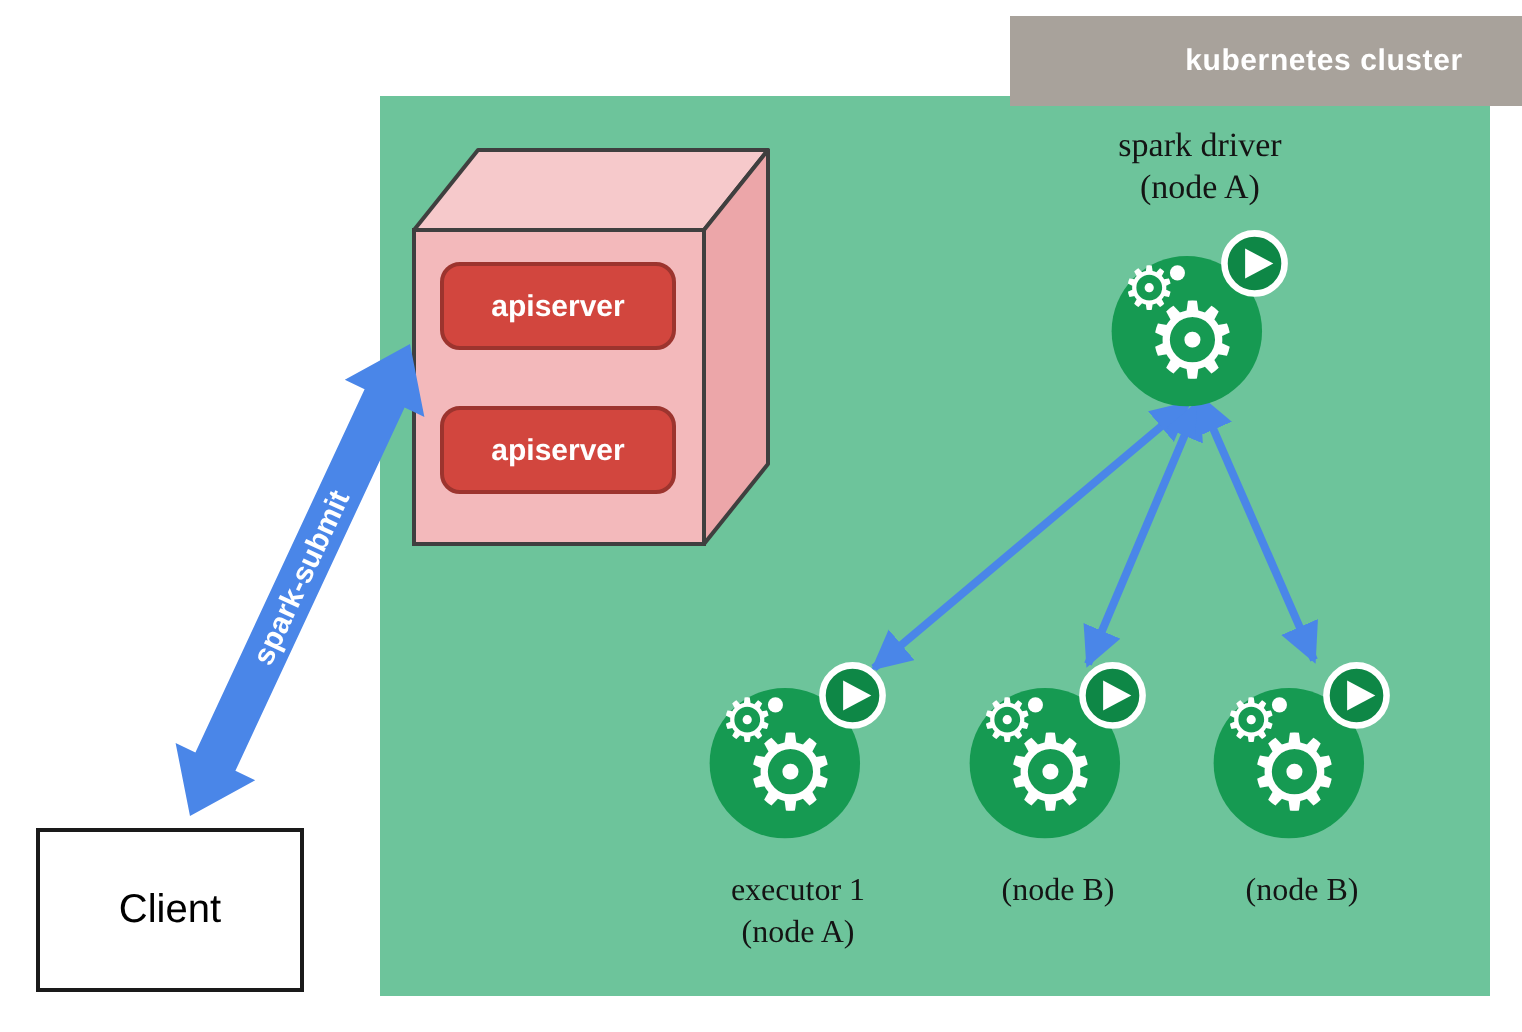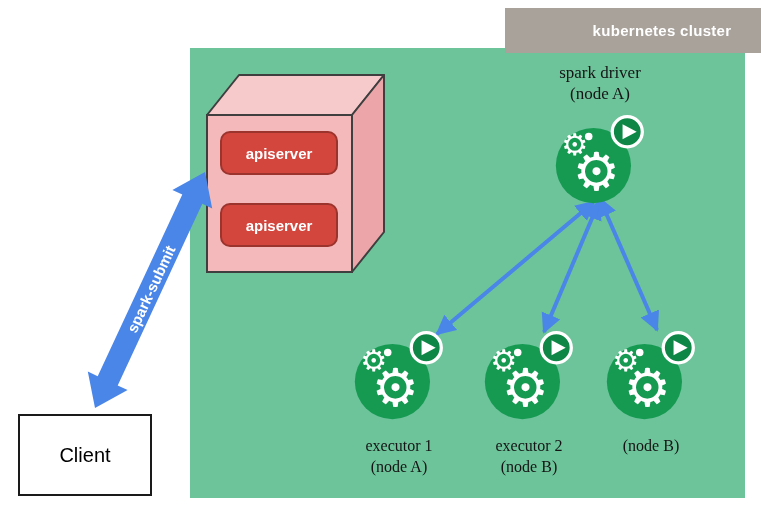--- a/index.html
+++ b/index.html
@@ -99,21 +99,20 @@
     </svg>
   <svg class="icon" style="left:604px;top:328px" viewBox="0 0 100 100">
       <use href="#pod-icon"></use>
     </svg>
 
   <div class="label exec-label" style="left:324px">
     <div>executor 1</div>
     <div>(node A)</div>
   </div>
   <div class="label exec-label" style="left:454px">
-    <div>executor 2</div>
     <div>(node B)</div>
   </div>
   <div class="label exec-label" style="left:576px">
     <div>(node B)</div>
   </div>
 
   <div class="client">
     <span>Client</span>
   </div>
 

